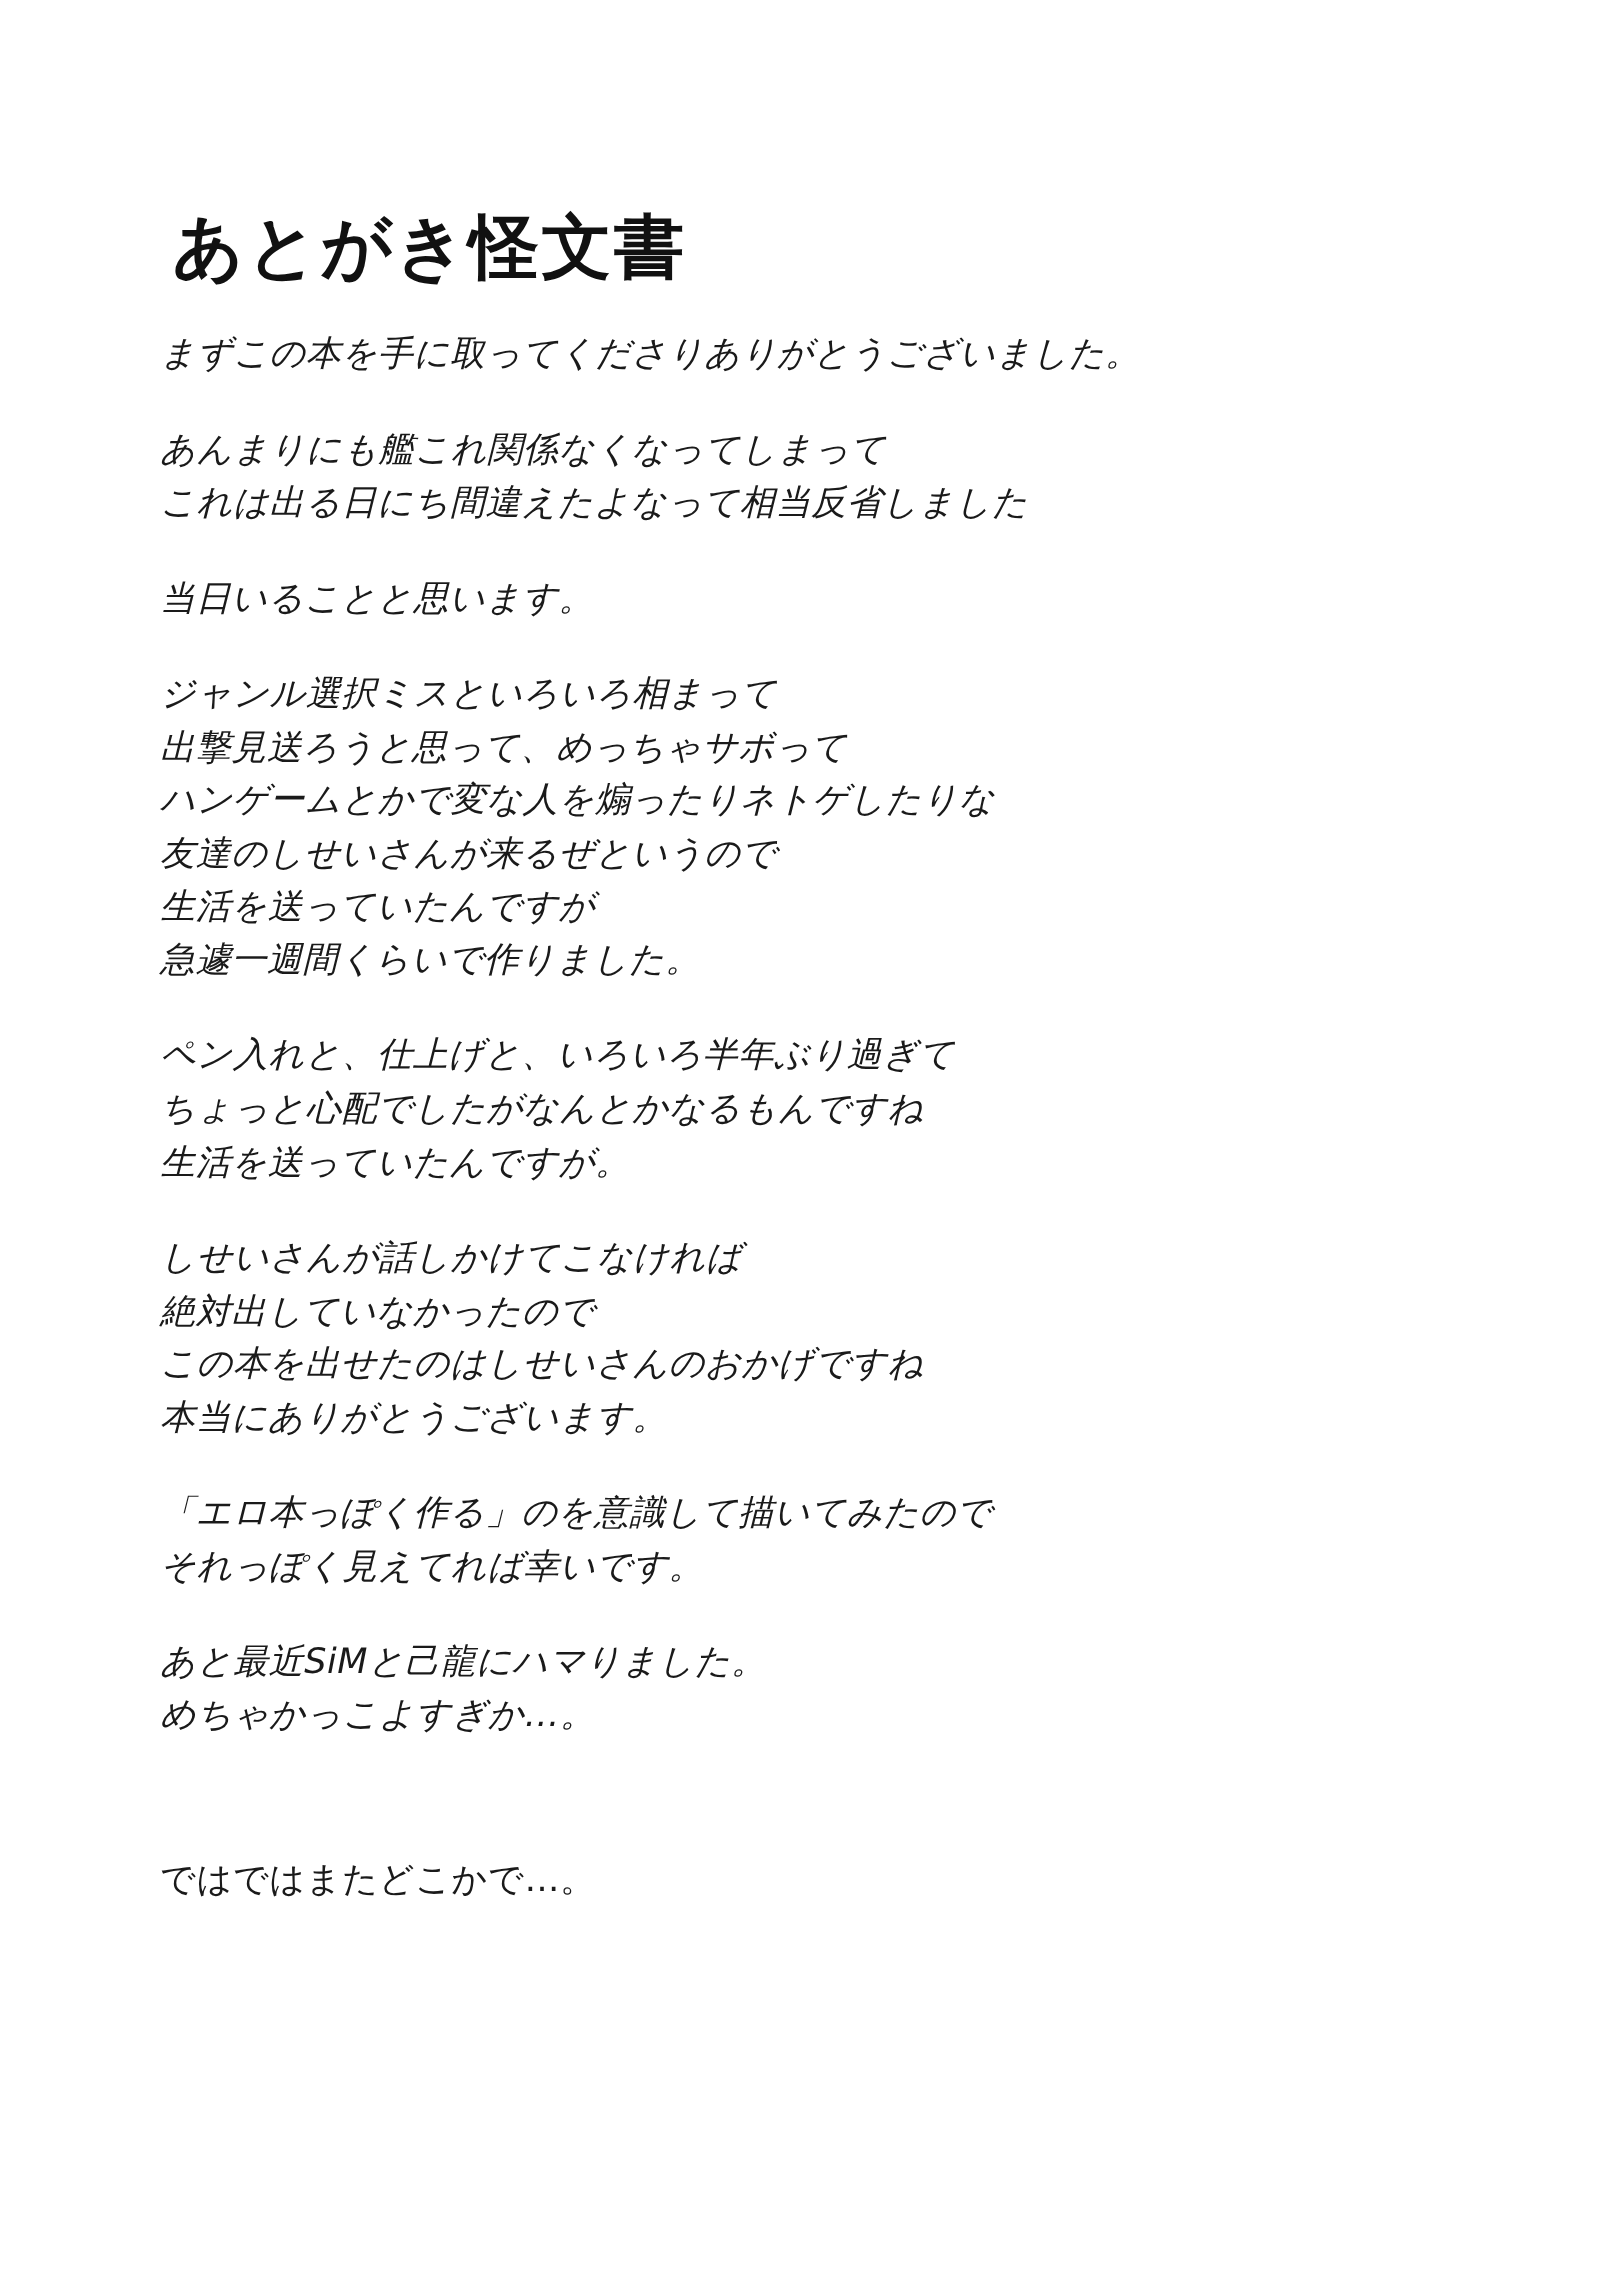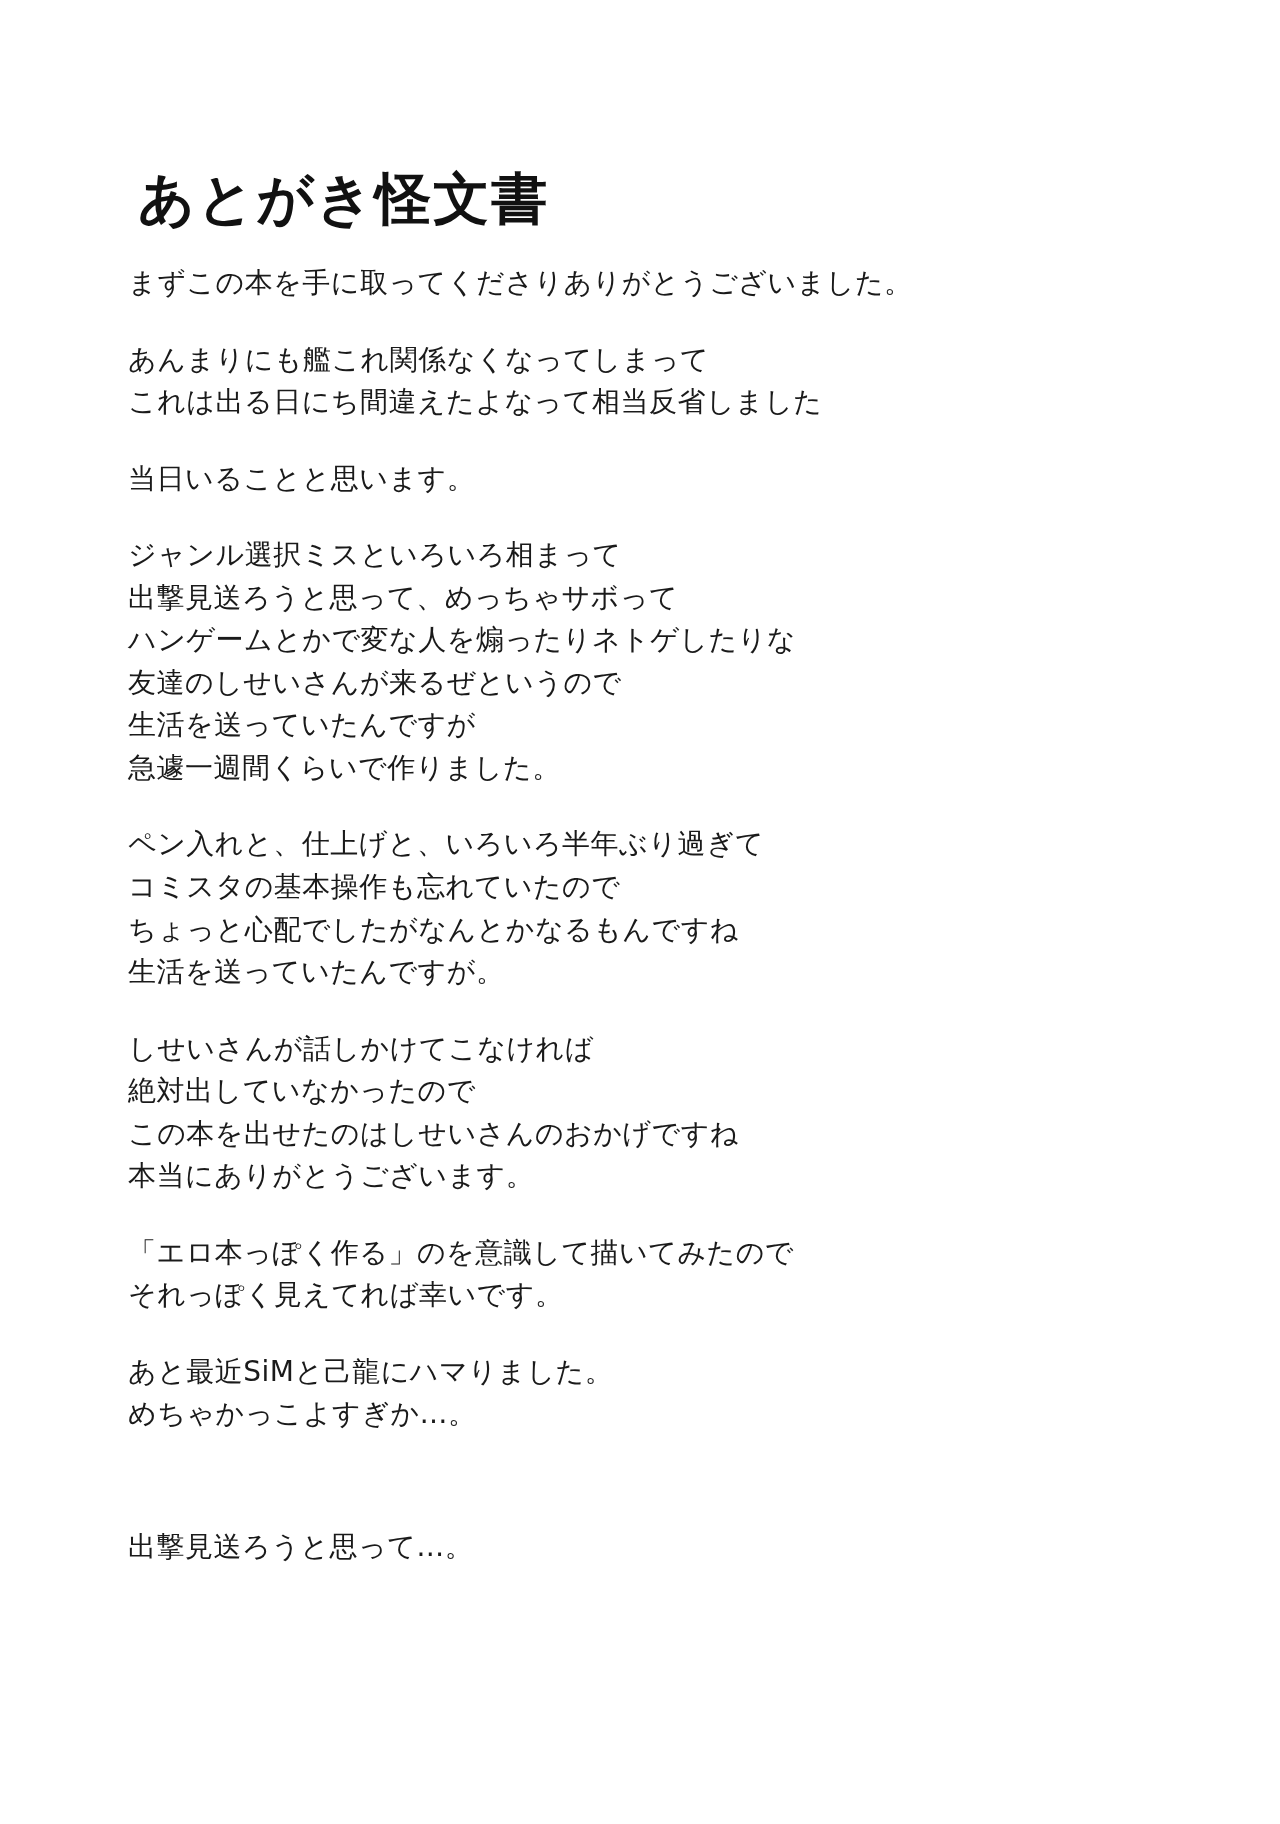--- a/index.html
+++ b/index.html
@@ -40,20 +40,21 @@
   .para {
     margin: 0 0 34px 0;
     font-size: 28px;
     line-height: 1.52;
     color: #1a1a1a;
     letter-spacing: 0.5px;
   }
   .para .line {
     display: block;
     white-space: nowrap;
+    font-style: italic;
   }
   .spacer-large {
     height: 56px;
   }
   .closing {
     margin: 0;
     font-size: 28px;
     line-height: 1.52;
     letter-spacing: 0.5px;
     white-space: nowrap;
@@ -85,21 +86,20 @@
       <span class="line">ジャンル選択ミスといろいろ相まって</span>
       <span class="line">出撃見送ろうと思って、めっちゃサボって</span>
       <span class="line">ハンゲームとかで変な人を煽ったりネトゲしたりな</span>
       <span class="line">友達のしせいさんが来るぜというので</span>
       <span class="line">生活を送っていたんですが</span>
       <span class="line">急遽一週間くらいで作りました。</span>
     </p>
 
     <p class="para">
       <span class="line">ペン入れと、仕上げと、いろいろ半年ぶり過ぎて</span>
-      <span class="line">コミスタの基本操作も忘れていたので</span>
       <span class="line">ちょっと心配でしたがなんとかなるもんですね</span>
       <span class="line">生活を送っていたんですが。</span>
     </p>
 
     <p class="para">
       <span class="line">しせいさんが話しかけてこなければ</span>
       <span class="line">絶対出していなかったので</span>
       <span class="line">この本を出せたのはしせいさんのおかげですね</span>
       <span class="line">本当にありがとうございます。</span>
     </p>
@@ -109,16 +109,16 @@
       <span class="line">それっぽく見えてれば幸いです。</span>
     </p>
 
     <p class="para">
       <span class="line">あと最近SiMと己龍にハマりました。</span>
       <span class="line">めちゃかっこよすぎか…。</span>
     </p>
 
     <div class="spacer-large"></div>
 
-    <p class="closing">出撃見送ろうと思って…。</p>
+    <p class="closing">ではではまたどこかで…。</p>
 
   </div>
 </div>
 
 </body></html>

